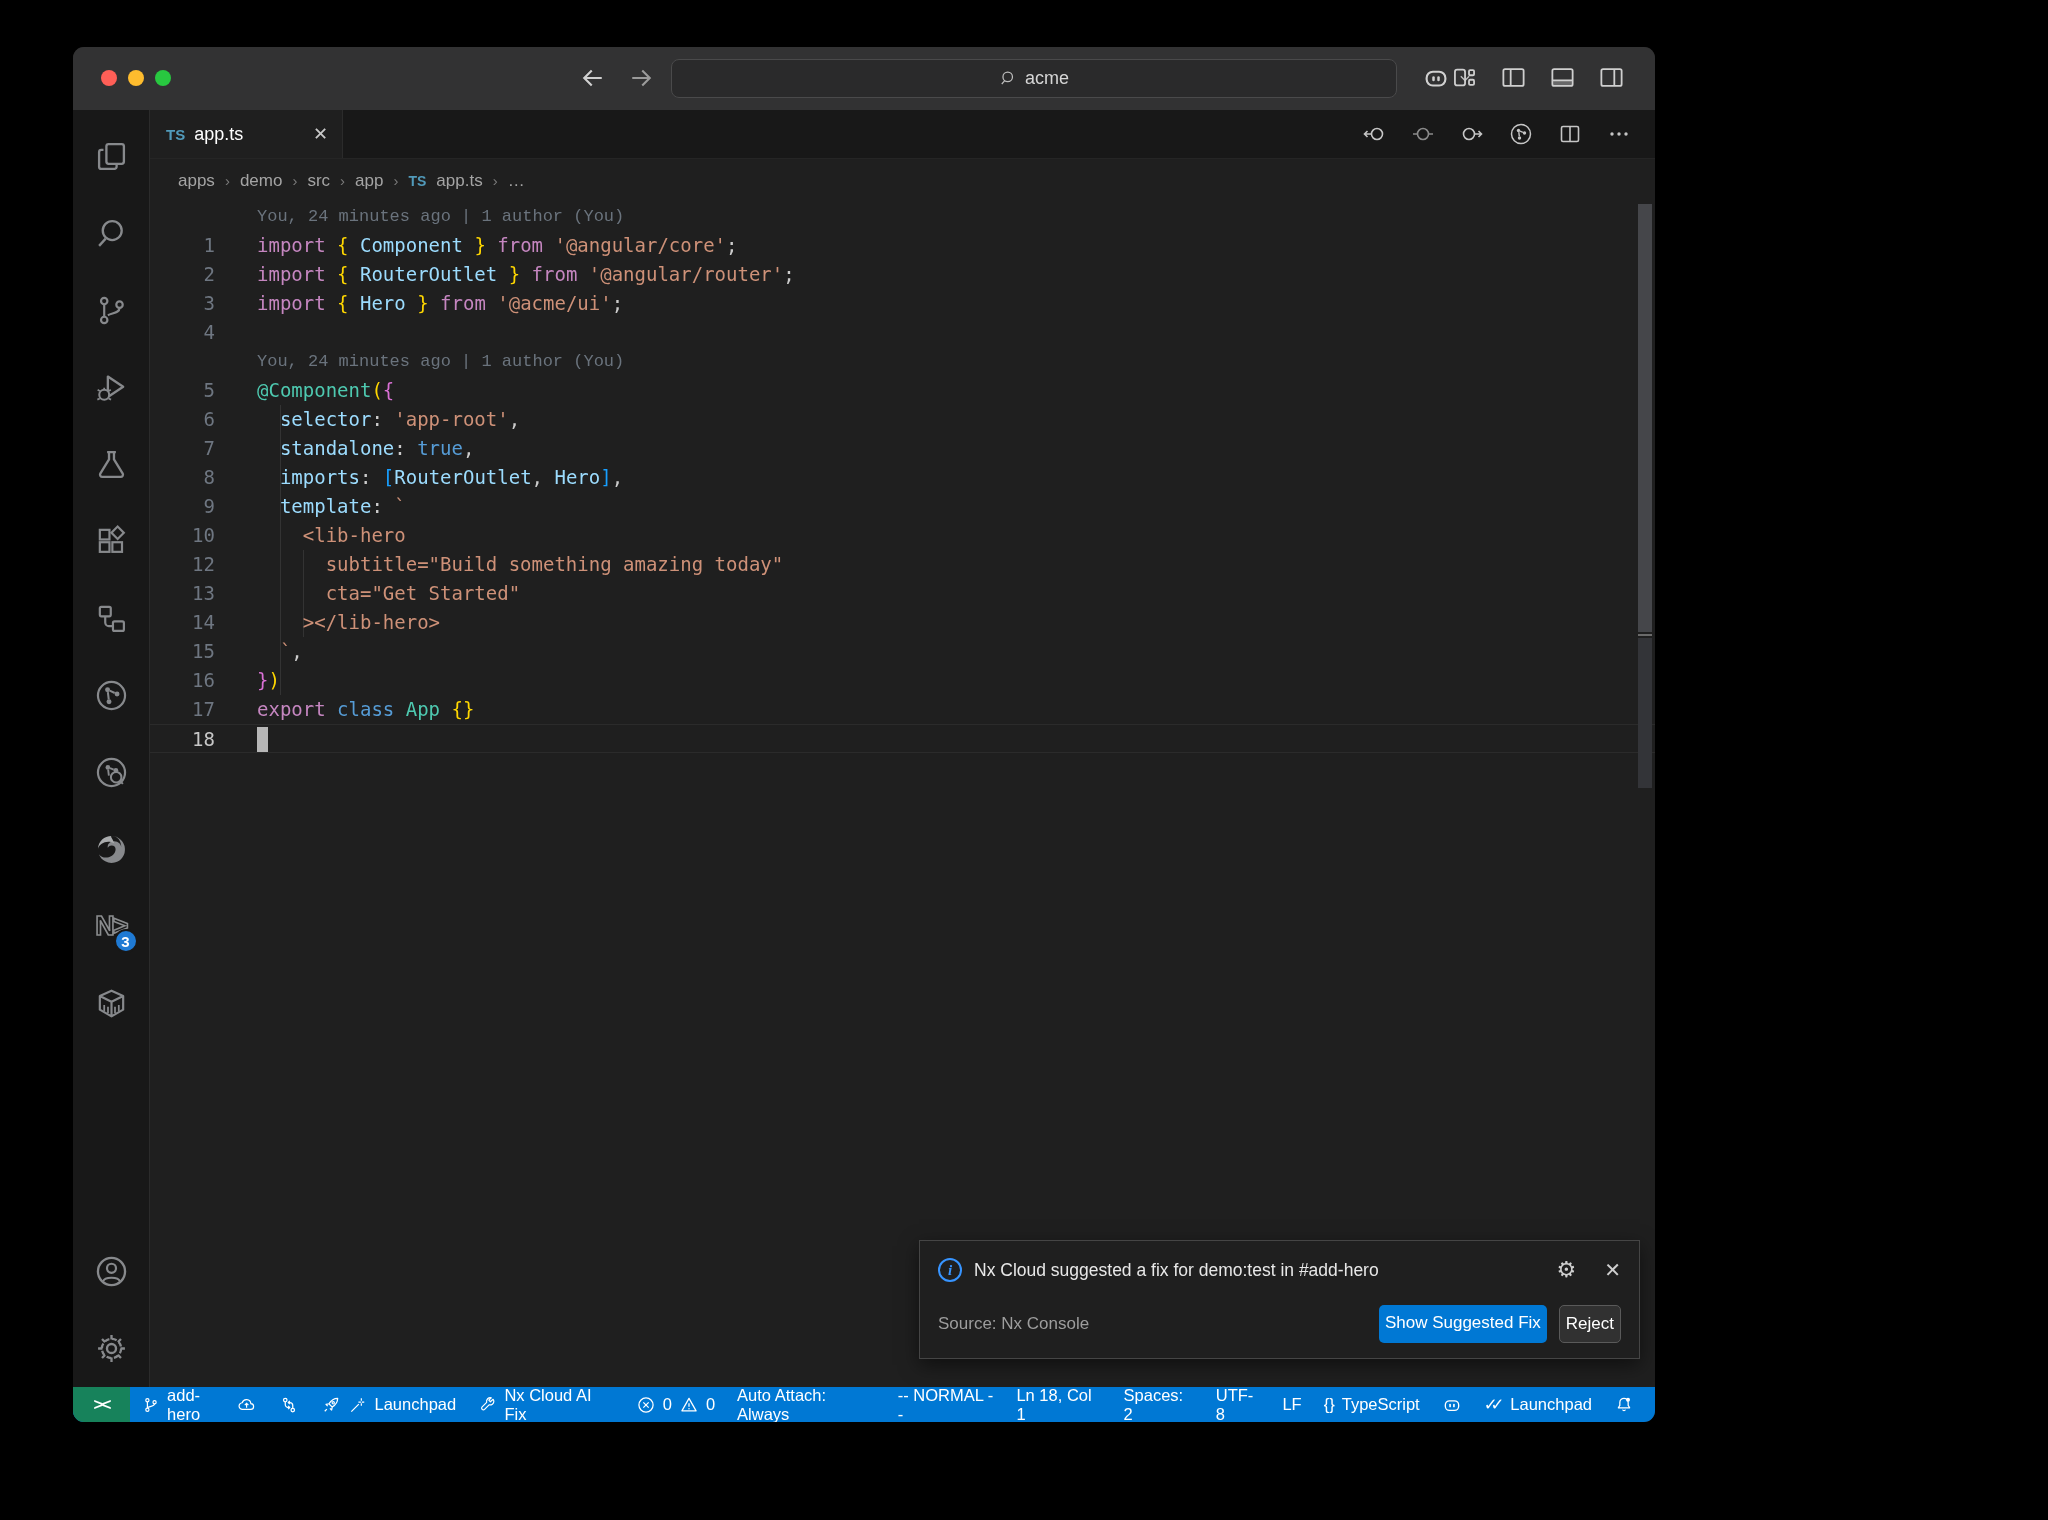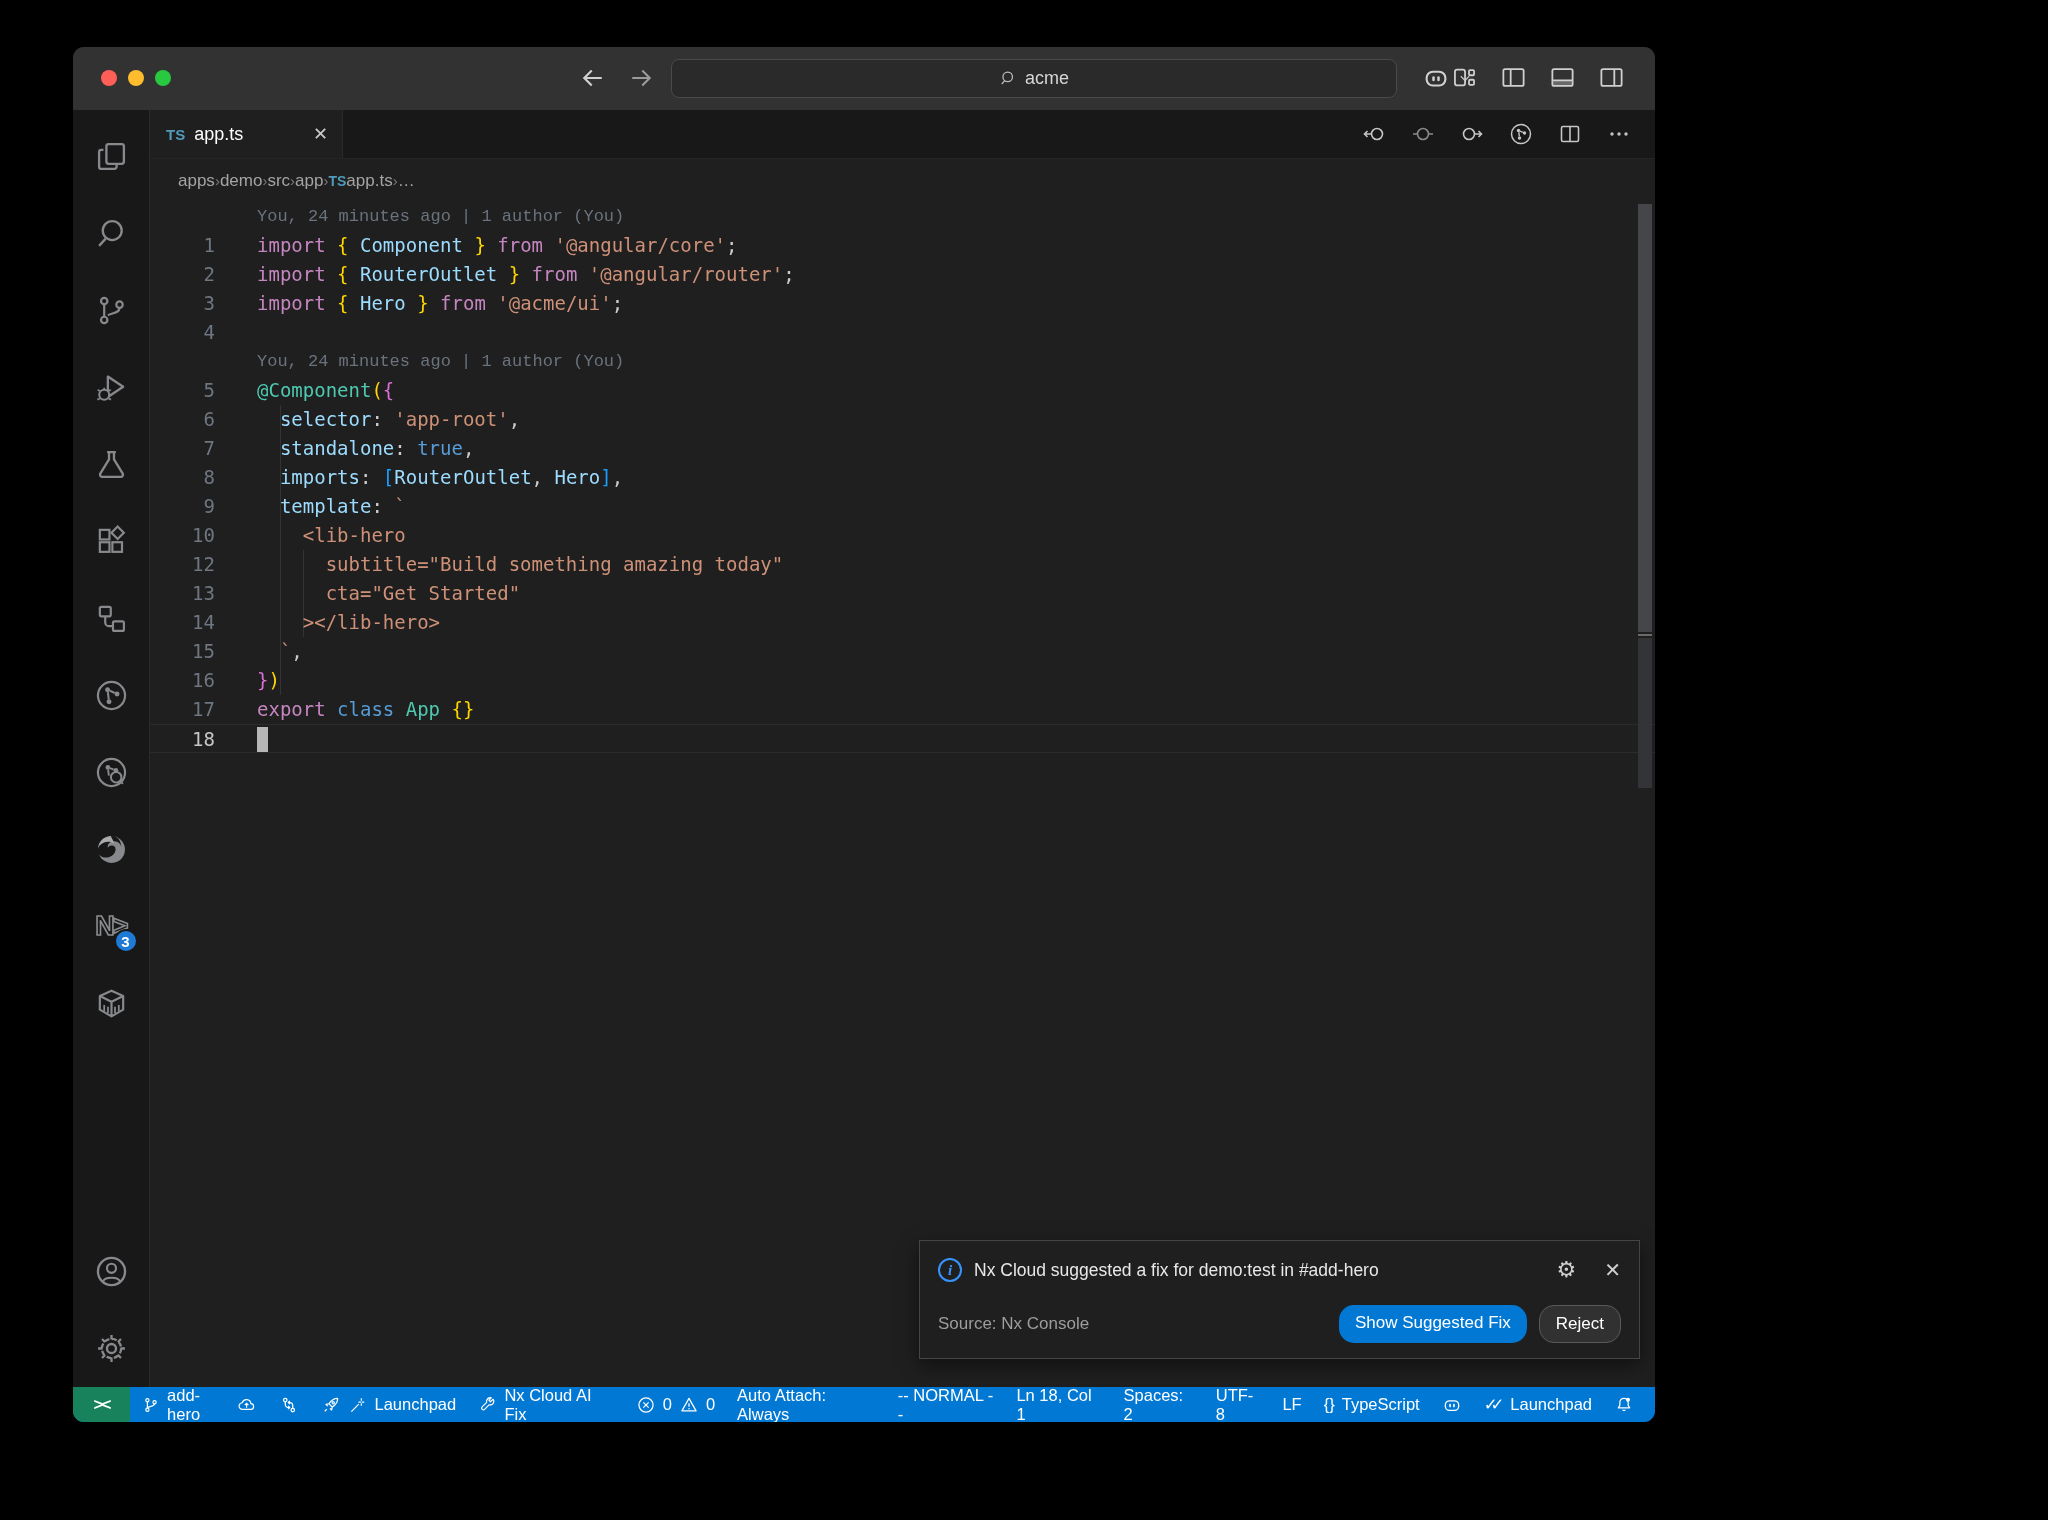--- a/index.html
+++ b/index.html
@@ -32,21 +32,21 @@
 
   .editor-col { flex:1; display:flex; flex-direction:column; position:relative; background:#1f1f1f;justify-content:flex-end; }
   .tabbar { height:49px; background:#181818; display:flex; align-items:stretch; border-bottom:1px solid #252525; }
   .tab { width:193px; background:#1f1f1f; display:flex; align-items:center; padding:0 14px 0 16px; gap:9px; border-right:1px solid #2b2b2b; }
   .tab .ts-badge { color:#519aba; font-weight:bold; font-size:15px; }
   .tab .tab-label { color:#ffffff; font-size:18px; }
   .tab .tab-close { margin-left:auto; color:#c8c8c8; font-size:18px; }
   .editor-actions { margin-left:auto; display:flex; align-items:center; gap:25px; padding-right:24px; color:#c5c5c5; }
   .editor-actions svg { width:24px; height:24px; }
 
-  .breadcrumbs { height:43px; display:flex; align-items:center; padding-left:28px; color:#a4a4a4; font-size:17px; }
+  .breadcrumbs { height:43px; display:flex; align-items:center; padding-left:28px; color:#a4a4a4; font-size:17px; gap:10px; }
   .breadcrumbs .sep { color:#7a7a7a; font-size:15px; }
   .breadcrumbs .ts-badge { color:#519aba; font-weight:bold; font-size:14px; }
 
   
   .code { position:relative; flex:1; font-family:"DejaVu Sans Mono", monospace; font-size:19px; overflow:hidden; }
   .crow { display:flex; height:29px; line-height:29px; white-space:pre; position:relative; }
   .gutter { width:65px; text-align:right; color:#6e7681; flex:0 0 65px; }
   .ctext { margin-left:42px; color:#cccccc; }
   .crow.blame .ctext { color:#6a737d; font-family:Liberation Mono, monospace; font-size:17px; }
   .crow.active { border-top:1px solid rgba(255,255,255,.055); border-bottom:1px solid rgba(255,255,255,.055); }
@@ -61,21 +61,21 @@
   .scroll-thumb2 { position:absolute; top:436px; left:3px; width:14px; height:150px; background:#333438; }
 
   
   .toast { position:absolute; right:15px; bottom:63px; width:721px; height:119px; background:#1f1f1f;
            border:1px solid #454545; box-shadow:0 6px 18px rgba(0,0,0,.5); padding:16px 18px 14px 18px; }
   .toast-head { display:flex; align-items:center; gap:12px; color:#e8e8e8; font-size:17.5px; }
   .toast-head .grow { flex:1; }
   .toast-foot { display:flex; align-items:center; margin-top:22px; }
   .toast-source { color:#9d9d9d; font-size:17px; }
   .toast-btns { margin-left:auto; display:flex; gap:12px; }
-  .btn { font-size:17px; padding:8px 16px; border-radius:15px; color:#fff; }
+  .btn { font-size:17px; padding:8px 6px; border-radius:5px; color:#fff; }
   .btn-primary { background:#0078d4; }
   .btn-secondary { background:#313131; border:1px solid #5a5a5a; }
   .icon-info { width:24px; height:24px; border:2px solid #3794ff; border-radius:50%; color:#3794ff; font-size:15px; font-weight:bold;
                display:flex; align-items:center; justify-content:center; font-family:"Liberation Serif", serif; font-style:italic;}
   .toast-gear { color:#cfcfcf; font-size:22px; margin-right:16px; }
   .toast-close { color:#cfcfcf; font-size:20px; }
 
   
   .statusbar { position:absolute; left:0; bottom:0; width:100%; height:35px; background:#0078d4; display:flex; align-items:center;
                color:#ffffff; font-size:16.5px; }

